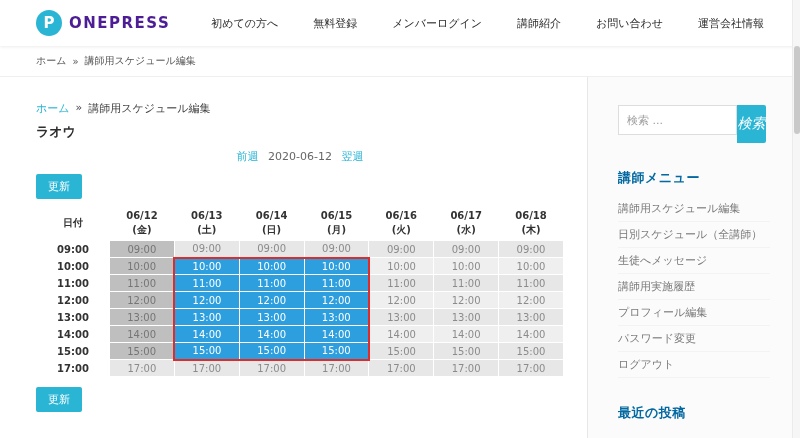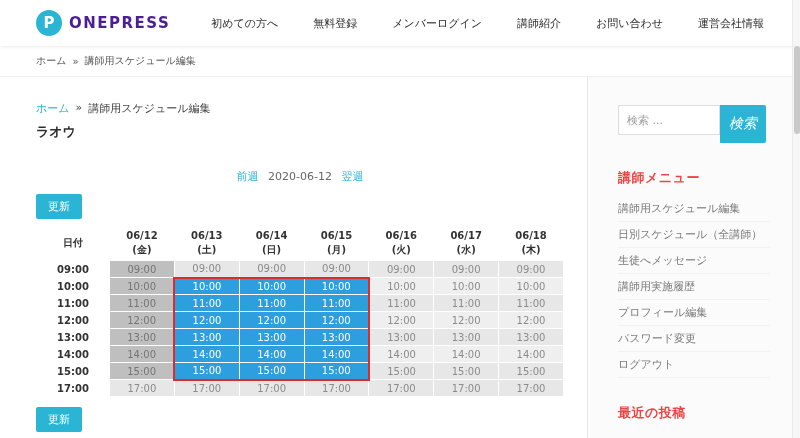--- a/index.html
+++ b/index.html
@@ -28,21 +28,21 @@
 
   
   .content { display: flex; height: 361px; overflow: hidden; }
   main { width: 587px; padding: 24px 22px 0 36px; background: #fff; }
   aside { flex: 1; border-left: 1px solid #e7e7e7; background: #fbfbfb; padding: 28px 30px 0 30px; overflow: hidden; }
 
   
   .crumb2 { font-size: 11px; color: #444; display: flex; gap: 6px; }
   .crumb2 .link { color: var(--accent); cursor: pointer; }
   .page-title { font-size: 13px; font-weight: 700; margin-top: 7px; color: #2e2e2e; }
-  .week-nav { width: 528px; text-align: center; font-size: 11px; color: #666; margin-top: 28px; }
+  .week-nav { width: 528px; text-align: center; font-size: 11px; color: #666; margin-top: 8px; }
   .week-nav .wlink { color: var(--accent); cursor: pointer; margin: 0 6px; }
   .btn { display: inline-block; background: var(--accent); color: #fff; font-size: 11px; padding: 5px 12px;
          border: none; border-radius: 2px; margin-top: 10px; cursor: pointer;
          font-family: Liberation Serif, serif; }
 
   
   table.sched { border-collapse: collapse; table-layout: fixed; width: 528px; margin-top: 7px; }
   .sched col.time-col { width: 73px; }
   .sched th, .sched td { border: 1px solid #fff; text-align: center; }
   .sched thead th { font-weight: 700; font-size: 10px; color: #333; padding: 2px 0 3px; line-height: 1.4;
@@ -53,28 +53,28 @@
   .sched td.r-odd { background: #efefef; }
   .sched td.past { background: #bfbfbf; color: #757575; }
   .sched td.selected { background: var(--selected); color: #fff; }
   .sched td.sel-top { border-top: 2px solid var(--selred); }
   .sched td.sel-bottom { border-bottom: 2px solid var(--selred); }
   .sched td.sel-left { border-left: 2px solid var(--selred); }
   .sched td.sel-right { border-right: 2px solid var(--selred); }
 
   
   .search-row { display: flex; width: 148px; }
-  .search-input { width: 102px; height: 30px; border: 1px solid #ddd; background: #fff; padding: 0 8px;
+  .search-input { width: 119px; height: 30px; border: 1px solid #ddd; background: #fff; padding: 0 8px;
                   font-size: 11px; color: #666; outline: none;
                   font-family: "DejaVu Sans", "Liberation Sans", sans-serif; }
   .search-input::placeholder { color: #9b9b9b; }
   .search-btn { width: 46px; height: 38px; background: var(--accent); color: #fff; border: none;
                 font-size: 14px; cursor: pointer; border-radius: 0 2px 2px 0;
                 font-family: "DejaVu Sans", "Liberation Sans", sans-serif; font-style: italic; }
-  .widget-title { font-size: 13px; font-weight: 700; color: #ef4444; margin-top: 26px; letter-spacing: .5px; }
+  .widget-title { font-size: 13px; font-weight: 700; color: #0369a1; margin-top: 26px; letter-spacing: .5px; }
   .widget-list { list-style: none; margin-top: 9px; }
   .widget-list li { font-size: 11px; color: #7a7a7a; padding: 5px 0; cursor: pointer; white-space: nowrap;
                     border-bottom: 1px solid #f3f3f3; }
 
   
   .scrollbar-track { position: fixed; top: 0; right: 0; width: 8px; height: 438px; background: #f6f6f6;
                      border-left: 1px solid #ebebeb; z-index: 10; }
   .scrollbar-thumb { position: absolute; top: 46px; left: 1px; width: 6px; height: 88px;
                      background: #c9c9c9; border-radius: 3px; }
 </style>

